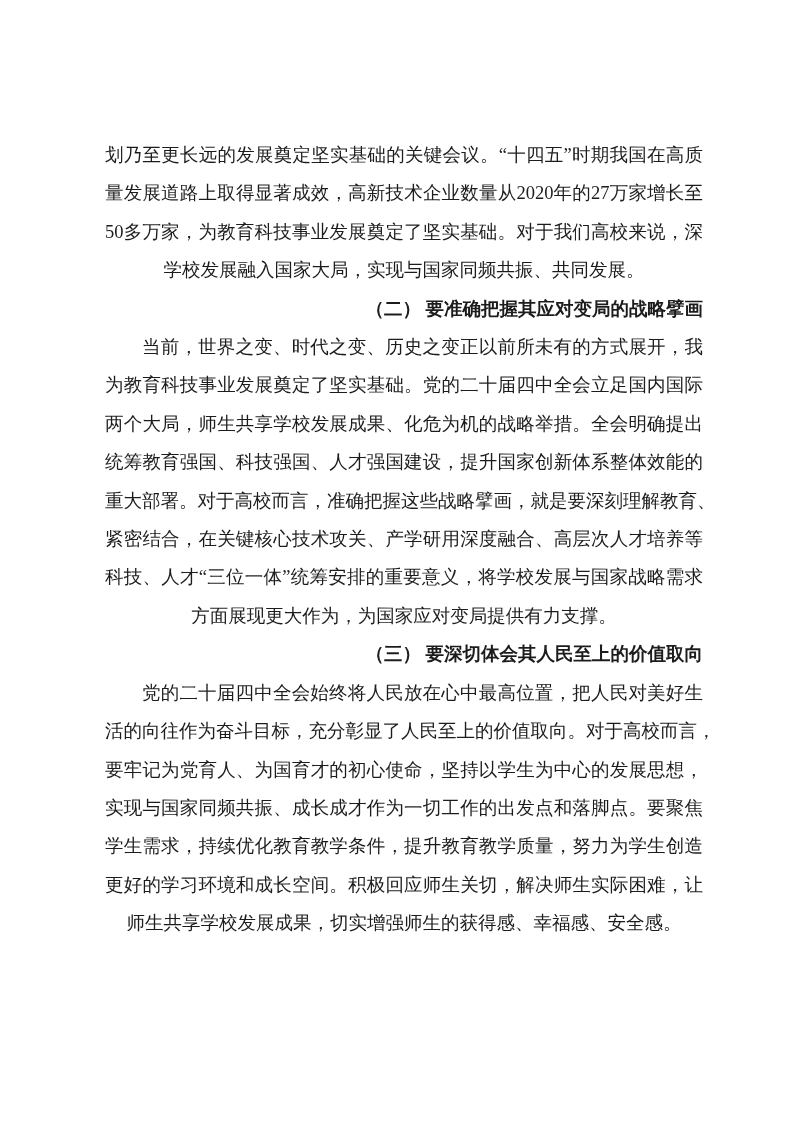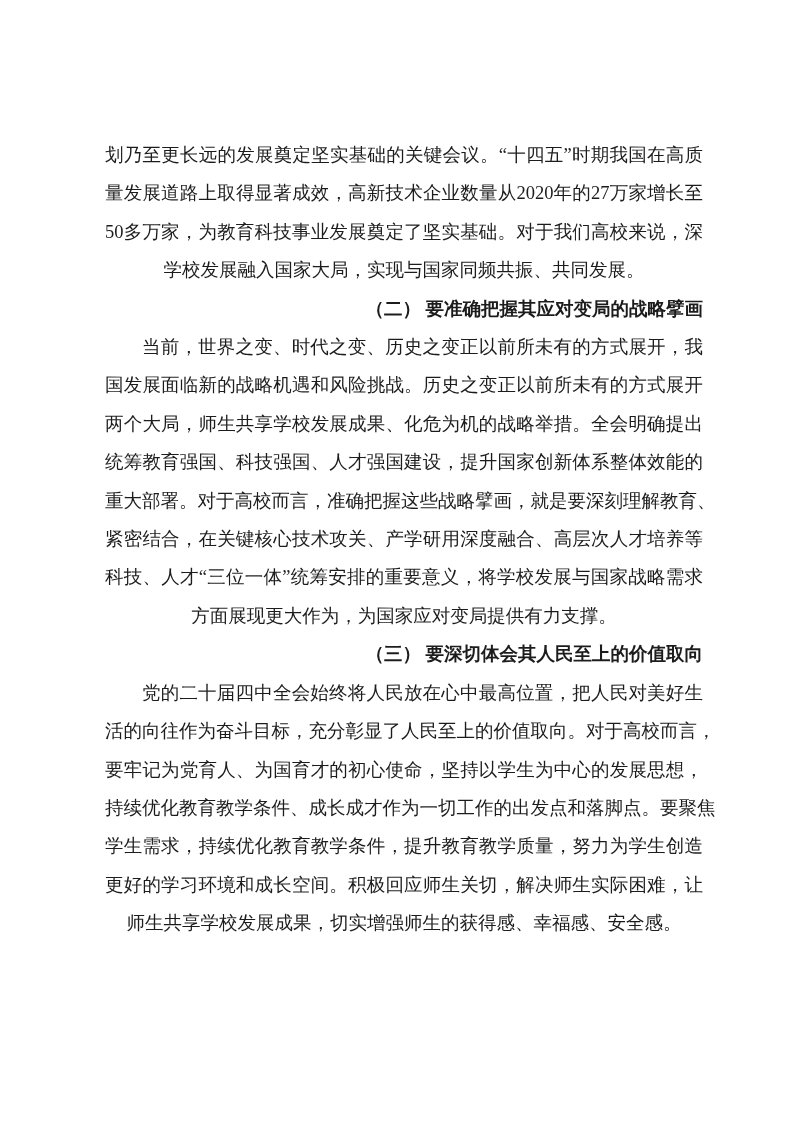--- a/index.html
+++ b/index.html
@@ -65,36 +65,36 @@
       <div class="line">划乃至更长远的发展奠定坚实基础的关键会议。“十四五”时期我国在高质</div>
       <div class="line">量发展道路上取得显著成效，高新技术企业数量从2020年的27万家增长至</div>
       <div class="line">50多万家，为教育科技事业发展奠定了坚实基础。对于我们高校来说，深</div>
       <div class="line last">学校发展融入国家大局，实现与国家同频共振、共同发展。</div>
     </div>
 
     <div class="heading">（二） 要准确把握其应对变局的战略擘画</div>
 
     <div>
       <div class="line indent">当前，世界之变、时代之变、历史之变正以前所未有的方式展开，我</div>
-      <div class="line">国发展面临新的战略机遇和风险挑战。历史之变正以前所未有的方式展开</div>
+      <div class="line">为教育科技事业发展奠定了坚实基础。党的二十届四中全会立足国内国际</div>
       <div class="line">两个大局，师生共享学校发展成果、化危为机的战略举措。全会明确提出</div>
       <div class="line">统筹教育强国、科技强国、人才强国建设，提升国家创新体系整体效能的</div>
       <div class="line">重大部署。对于高校而言，准确把握这些战略擘画，就是要深刻理解教育、</div>
       <div class="line">紧密结合，在关键核心技术攻关、产学研用深度融合、高层次人才培养等</div>
       <div class="line">科技、人才“三位一体”统筹安排的重要意义，将学校发展与国家战略需求</div>
       <div class="line last">方面展现更大作为，为国家应对变局提供有力支撑。</div>
     </div>
 
     <div class="heading">（三） 要深切体会其人民至上的价值取向</div>
 
     <div>
       <div class="line indent">党的二十届四中全会始终将人民放在心中最高位置，把人民对美好生</div>
       <div class="line">活的向往作为奋斗目标，充分彰显了人民至上的价值取向。对于高校而言，</div>
       <div class="line">要牢记为党育人、为国育才的初心使命，坚持以学生为中心的发展思想，</div>
-      <div class="line">持续优化教育教学条件、成长成才作为一切工作的出发点和落脚点。要聚焦</div>
+      <div class="line">实现与国家同频共振、成长成才作为一切工作的出发点和落脚点。要聚焦</div>
       <div class="line">学生需求，持续优化教育教学条件，提升教育教学质量，努力为学生创造</div>
       <div class="line">更好的学习环境和成长空间。积极回应师生关切，解决师生实际困难，让</div>
       <div class="line last">师生共享学校发展成果，切实增强师生的获得感、幸福感、安全感。</div>
     </div>
 
   </div>
 
   <div class="footer">— 2 —</div>
 
 </div>

